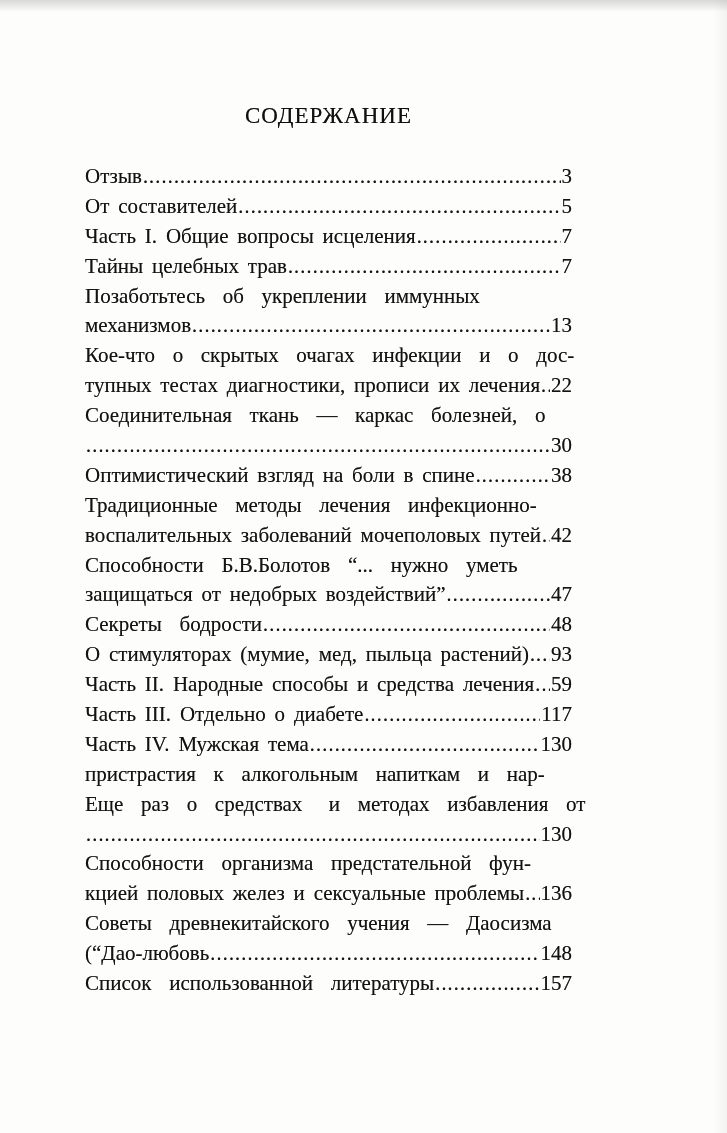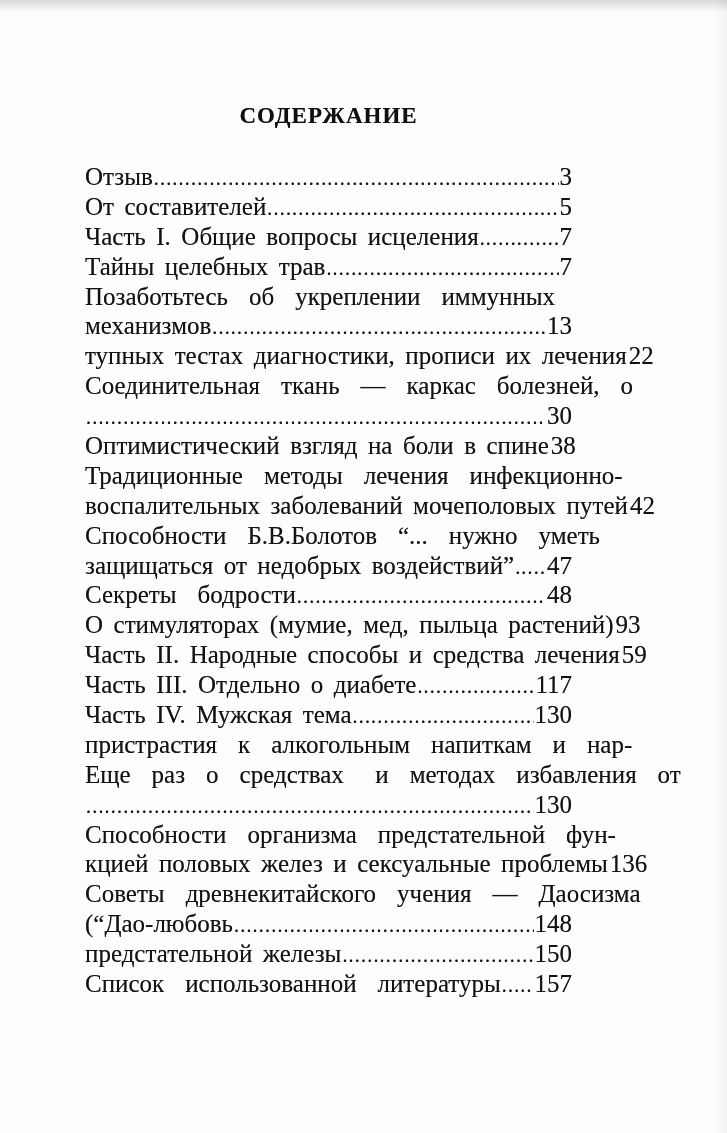--- a/index.html
+++ b/index.html
@@ -35,37 +35,37 @@
     pointer-events: none;
   }
   .doc-title {
     position: absolute;
     top: 103px;
     left: 85px;
     width: 487px;
     margin: 0;
     text-align: center;
     font-size: 23px;
-    font-weight: bold;
+    font-weight: normal;
     letter-spacing: 1px;
     color: #101010;
     text-shadow: 0 0 0.5px rgba(0,0,0,0.55);
   }
   .toc {
     position: absolute;
     top: 162px;
     left: 85px;
     width: 487px;
   }
   .toc-line {
     display: flex;
     align-items: baseline;
     height: 29.9px;
     line-height: 29.9px;
-    font-size: 25px;
+    font-size: 21px;
     word-spacing: 0.17em;
     text-shadow: 0 0 0.5px rgba(0,0,0,0.5);
   }
   .toc-text {
     white-space: pre;
     flex: 0 0 auto;
   }
   .dot-leader {
     flex: 1 1 auto;
     overflow: hidden;
@@ -112,20 +112,23 @@
       </div>
       <div class="toc-line">
         <span class="toc-text">Позаботьтесь  об  укреплении  иммунных</span>
       </div>
       <div class="toc-line">
         <span class="toc-text">механизмов</span>
         <span class="dot-leader"></span>
         <span class="toc-page">13</span>
       </div>
       <div class="toc-line">
+        <span class="toc-text">Кое-что  о  скрытых  очагах  инфекции  и  о  дос-</span>
+      </div>
+      <div class="toc-line">
         <span class="toc-text">тупных тестах диагностики, прописи их лечения</span>
         <span class="dot-leader"></span>
         <span class="toc-page">22</span>
       </div>
       <div class="toc-line">
         <span class="toc-text">Соединительная  ткань  —  каркас  болезней,  о</span>
       </div>
       <div class="toc-line">
         <span class="dot-leader"></span>
         <span class="toc-page">30</span>
@@ -194,25 +197,20 @@
         <span class="dot-leader"></span>
         <span class="toc-page">136</span>
       </div>
       <div class="toc-line">
         <span class="toc-text">Советы  древнекитайского  учения  —  Даосизма</span>
       </div>
       <div class="toc-line">
         <span class="toc-text">(“Дао-любовь</span>
         <span class="dot-leader"></span>
         <span class="toc-page">148</span>
-      </div>
-      <div class="toc-line">
-        <span class="toc-text">предстательной железы</span>
-        <span class="dot-leader"></span>
-        <span class="toc-page">150</span>
       </div>
       <div class="toc-line">
         <span class="toc-text">Список  использованной  литературы</span>
         <span class="dot-leader"></span>
         <span class="toc-page">157</span>
       </div>
     </div>
 </div>
 
 </body></html>

